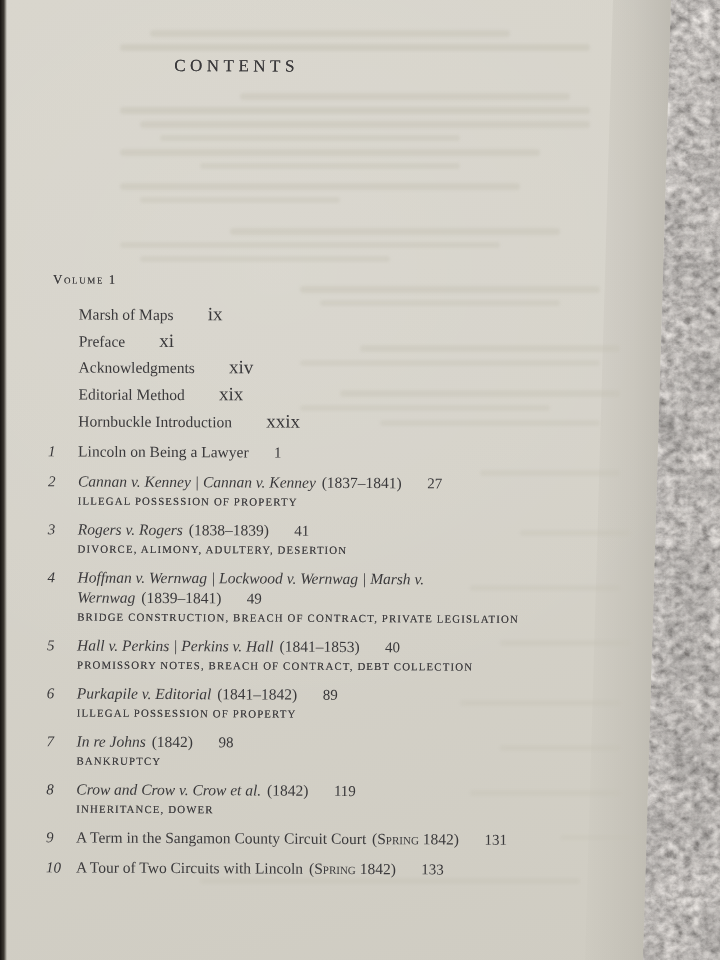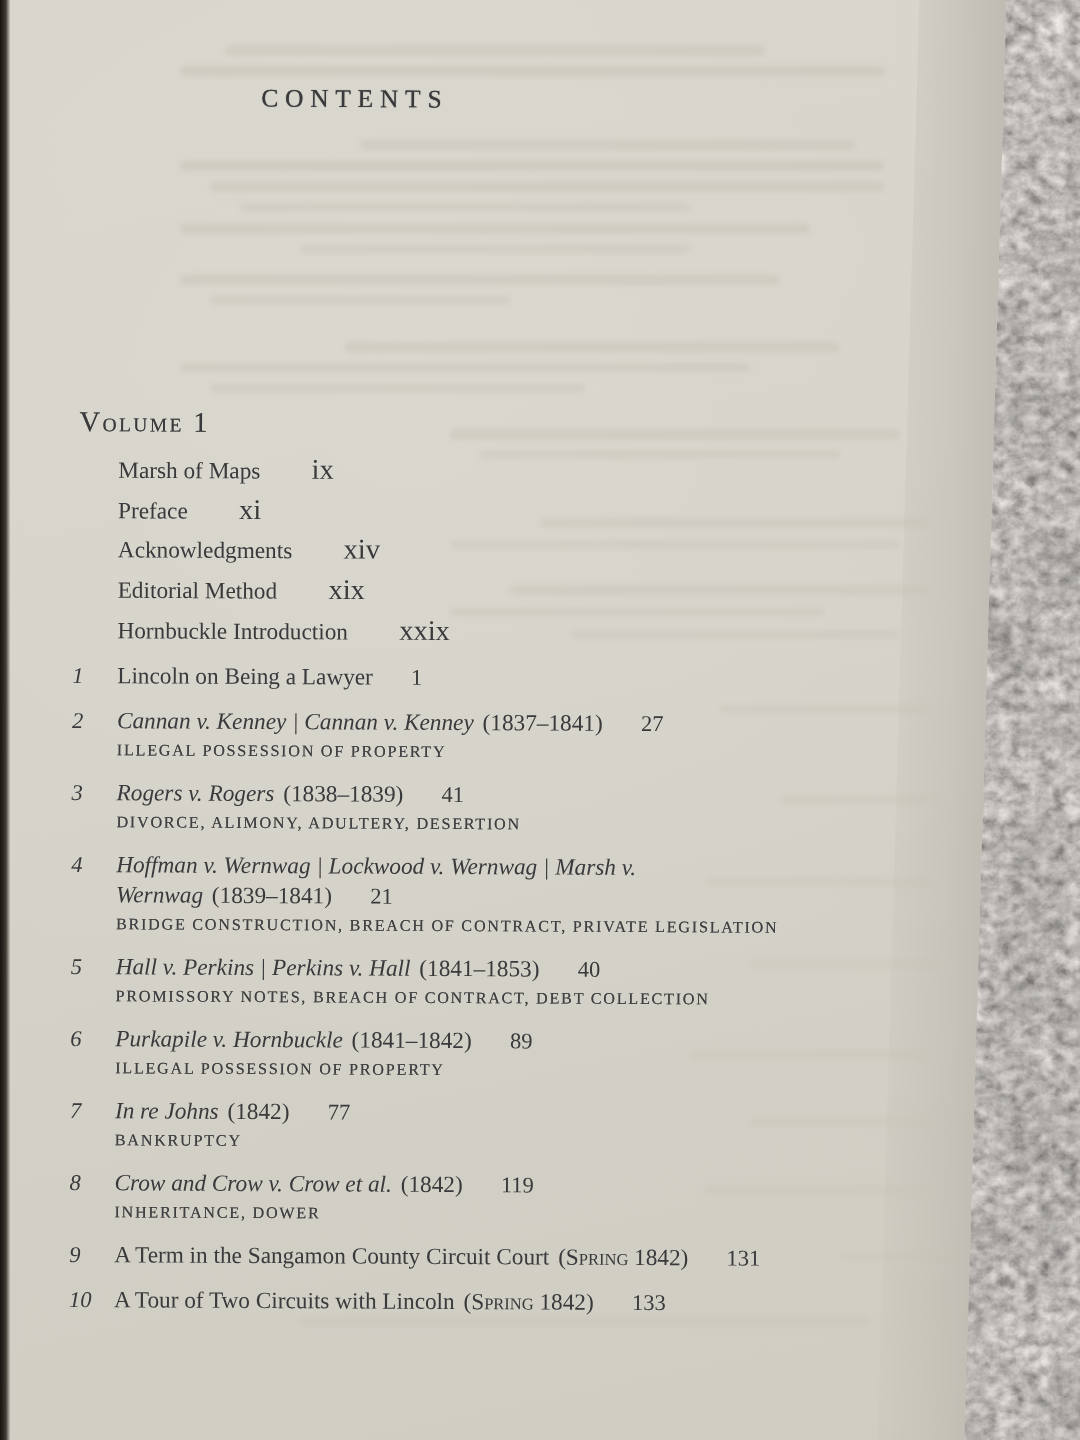--- a/index.html
+++ b/index.html
@@ -41,21 +41,21 @@
     position: absolute; inset: 0; z-index: 3; color: #3a393b;
     transform: rotate(0.3deg); transform-origin: 50% 50%;
   }
   .contents-title {
     position: absolute; left: 172px; top: 57px;
     font-size: 17px; letter-spacing: 4.5px;
     text-shadow: 0 0 0.6px rgba(58,57,59,0.85);
   }
   .volume-heading {
     position: absolute; left: 52px; top: 273px;
-    font-variant: small-caps; font-size: 19px; letter-spacing: 1.6px;
+    font-variant: small-caps; font-size: 13px; letter-spacing: 1.6px;
     text-shadow: 0 0 0.4px rgba(58,57,59,0.7);
   }
   .front-matter { position: absolute; left: 78px; top: 302px; width: 420px; }
   .fm-line { font-size: 15.5px; line-height: 25.7px; }
   .fm-line .pg { margin-left: 1.8em; font-size: 19px; }
 
   .chapters { position: absolute; left: 48px; top: 443px; width: 526px; }
   .chap { display: flex; margin-bottom: 10px; }
   .chap .num {
     flex: 0 0 30px; width: 30px; font-style: italic; font-size: 15px; line-height: 20px;
@@ -191,45 +191,45 @@
           <div class="body">
             <div class="line"><span class="t i">Rogers v. Rogers</span><span class="dates sc">(1838–1839)</span><span class="pg2">41</span></div>
             <div class="subject">DIVORCE, ALIMONY, ADULTERY, DESERTION</div>
           </div>
         </div>
 
         <div class="chap">
           <span class="num">4</span>
           <div class="body">
             <div class="line"><span class="t i">Hoffman v. Wernwag | Lockwood v. Wernwag | Marsh v.</span><br>
-            <span class="t i">Wernwag</span><span class="dates sc">(1839–1841)</span><span class="pg2">21</span></div>
+            <span class="t i">Wernwag</span><span class="dates sc">(1839–1841)</span><span class="pg2">49</span></div>
             <div class="subject">BRIDGE CONSTRUCTION, BREACH OF CONTRACT, PRIVATE LEGISLATION</div>
           </div>
         </div>
 
         <div class="chap">
           <span class="num">5</span>
           <div class="body">
             <div class="line"><span class="t i">Hall v. Perkins | Perkins v. Hall</span><span class="dates sc">(1841–1853)</span><span class="pg2">40</span></div>
             <div class="subject">PROMISSORY NOTES, BREACH OF CONTRACT, DEBT COLLECTION</div>
           </div>
         </div>
 
         <div class="chap">
           <span class="num">6</span>
           <div class="body">
-            <div class="line"><span class="t i">Purkapile v. Hornbuckle</span><span class="dates sc">(1841–1842)</span><span class="pg2">89</span></div>
+            <div class="line"><span class="t i">Purkapile v. Editorial</span><span class="dates sc">(1841–1842)</span><span class="pg2">89</span></div>
             <div class="subject">ILLEGAL POSSESSION OF PROPERTY</div>
           </div>
         </div>
 
         <div class="chap">
           <span class="num">7</span>
           <div class="body">
-            <div class="line"><span class="t i">In re Johns</span><span class="dates sc">(1842)</span><span class="pg2">77</span></div>
+            <div class="line"><span class="t i">In re Johns</span><span class="dates sc">(1842)</span><span class="pg2">98</span></div>
             <div class="subject">BANKRUPTCY</div>
           </div>
         </div>
 
         <div class="chap">
           <span class="num">8</span>
           <div class="body">
             <div class="line"><span class="t i">Crow and Crow v. Crow et al.</span><span class="dates sc">(1842)</span><span class="pg2">119</span></div>
             <div class="subject">INHERITANCE, DOWER</div>
           </div>

